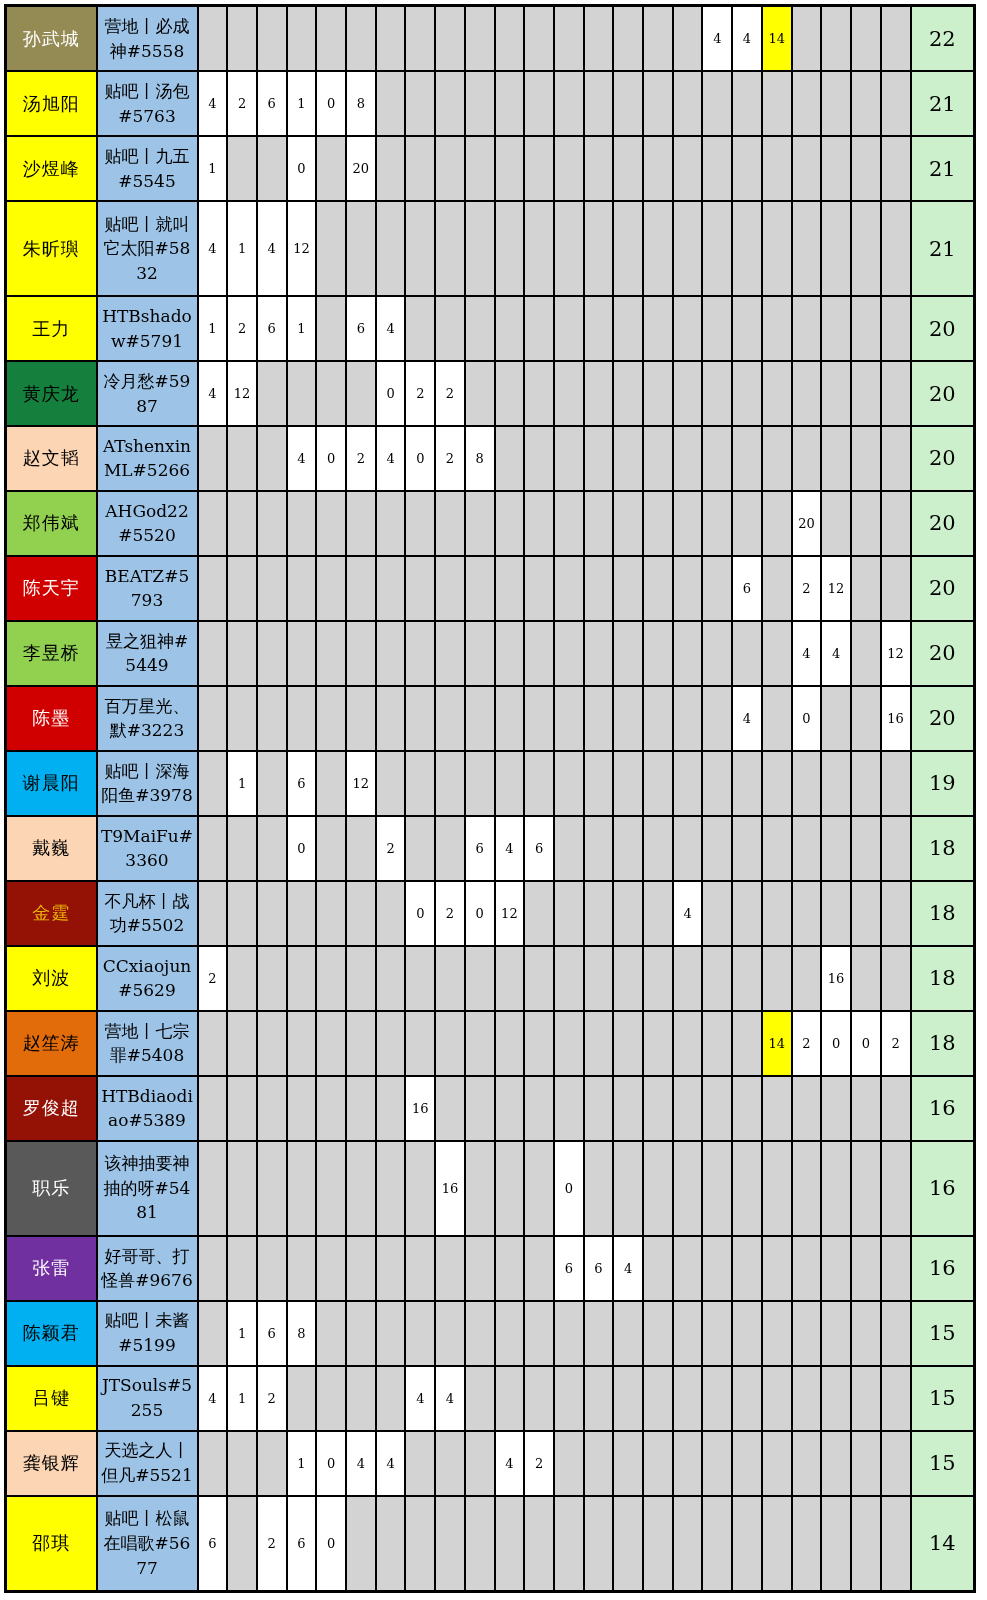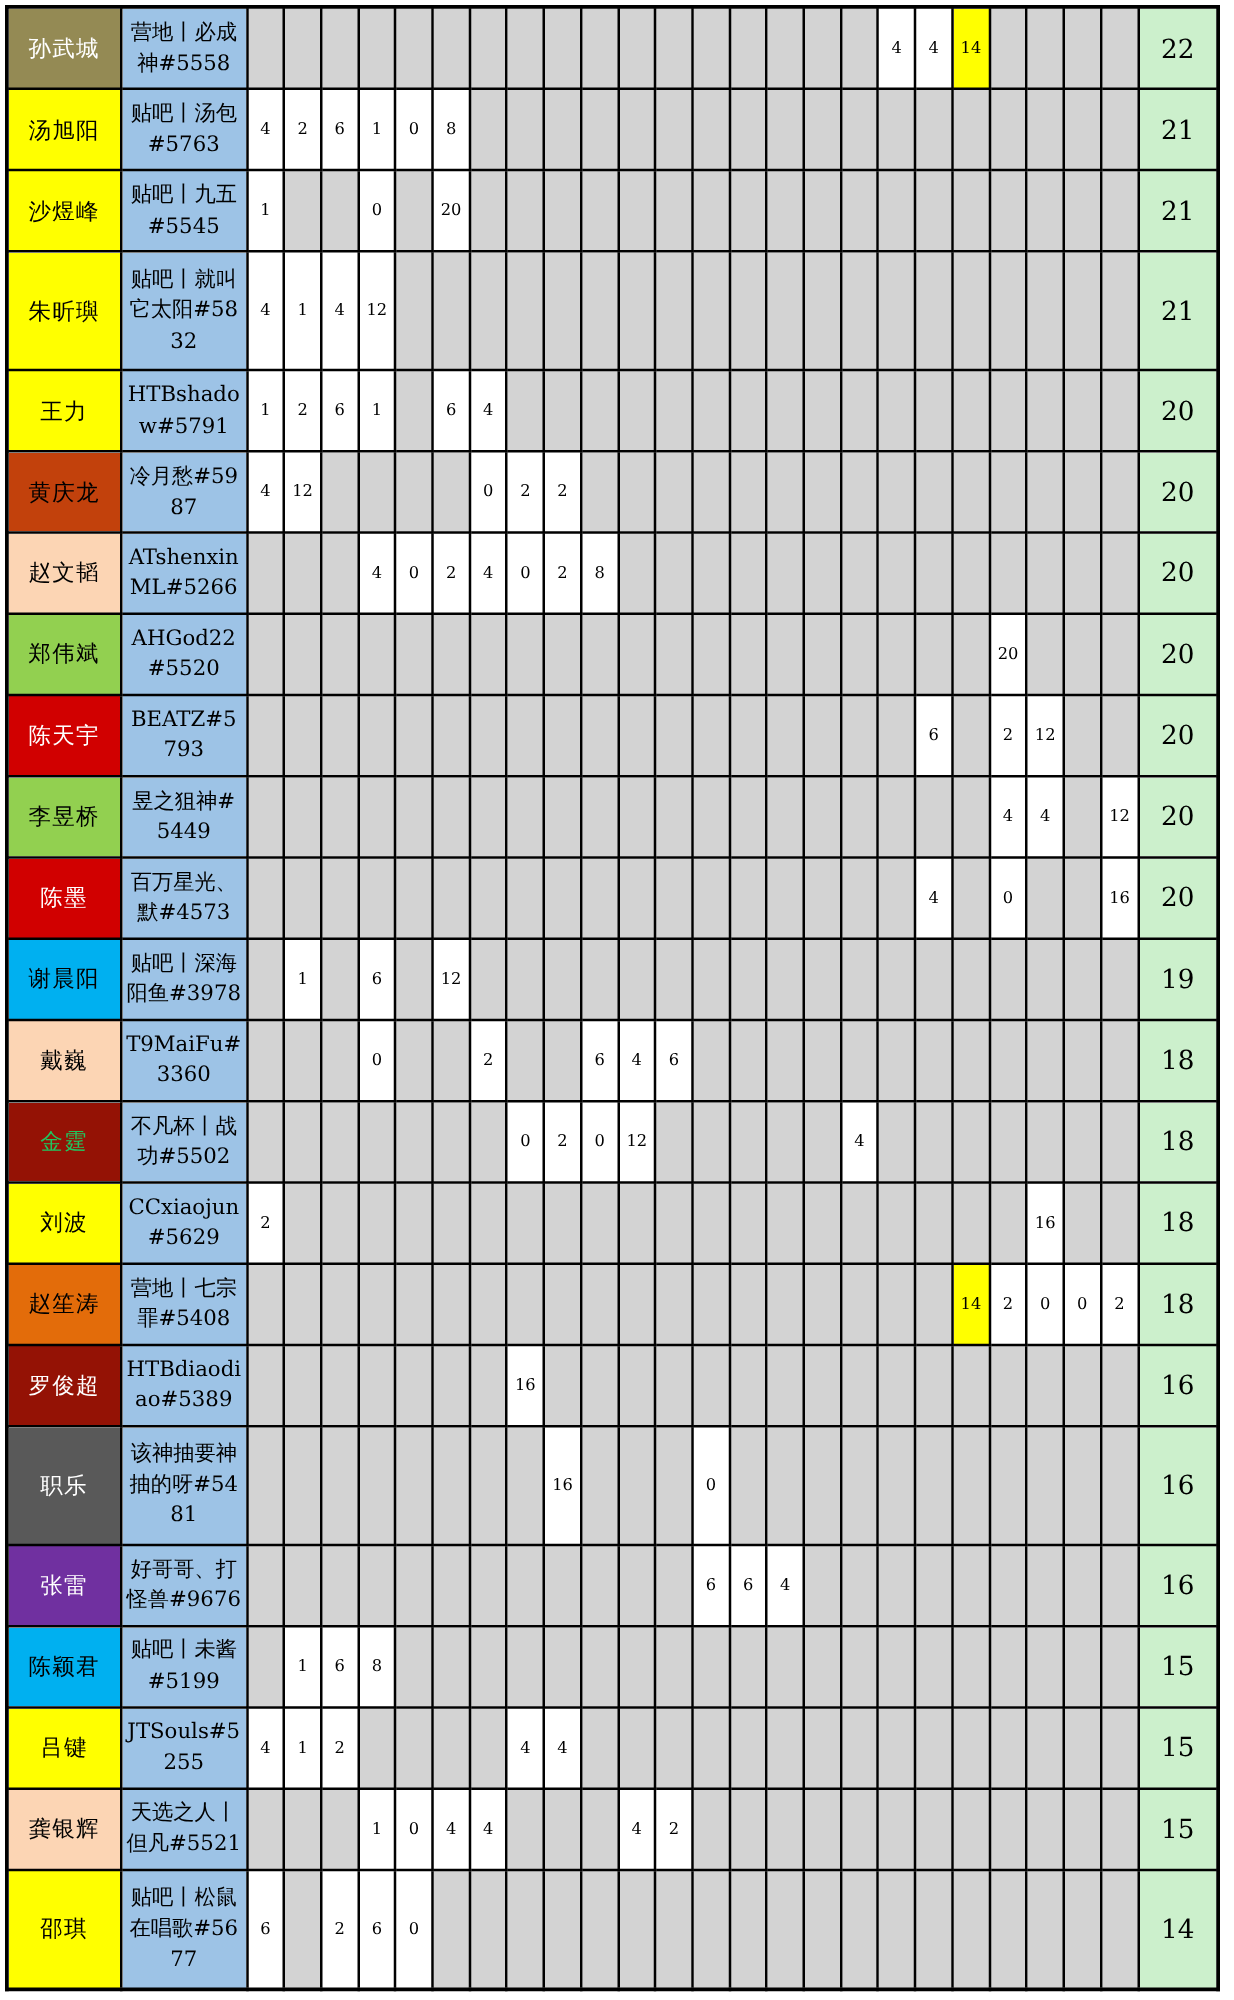--- a/index.html
+++ b/index.html
@@ -207,21 +207,21 @@
         <td class="score" style="background: rgb(211, 211, 211);"></td>
         <td class="score" style="background: rgb(211, 211, 211);"></td>
         <td class="score" style="background: rgb(211, 211, 211);"></td>
         <td class="score" style="background: rgb(211, 211, 211);"></td>
         <td class="score" style="background: rgb(211, 211, 211);"></td>
         <td class="score" style="background: rgb(211, 211, 211);"></td>
         <td class="score" style="background: rgb(211, 211, 211);"></td>
         <td class="total" style="background: rgb(204, 240, 204);">20</td>
       </tr>
       <tr>
-        <td class="name" style="background: #c2410c; color: rgb(0, 0, 0);">黄庆龙</td>
+        <td class="name" style="background: #15803d; color: rgb(0, 0, 0);">黄庆龙</td>
         <td class="pid" style="background: rgb(157, 195, 230);">冷月愁#5987</td>
         <td class="score" style="background: rgb(255, 255, 255);">4</td>
         <td class="score" style="background: rgb(255, 255, 255);">12</td>
         <td class="score" style="background: rgb(211, 211, 211);"></td>
         <td class="score" style="background: rgb(211, 211, 211);"></td>
         <td class="score" style="background: rgb(211, 211, 211);"></td>
         <td class="score" style="background: rgb(211, 211, 211);"></td>
         <td class="score" style="background: rgb(255, 255, 255);">0</td>
         <td class="score" style="background: rgb(255, 255, 255);">2</td>
         <td class="score" style="background: rgb(255, 255, 255);">2</td>
@@ -353,21 +353,21 @@
         <td class="score" style="background: rgb(211, 211, 211);"></td>
         <td class="score" style="background: rgb(211, 211, 211);"></td>
         <td class="score" style="background: rgb(255, 255, 255);">4</td>
         <td class="score" style="background: rgb(255, 255, 255);">4</td>
         <td class="score" style="background: rgb(211, 211, 211);"></td>
         <td class="score" style="background: rgb(255, 255, 255);">12</td>
         <td class="total" style="background: rgb(204, 240, 204);">20</td>
       </tr>
       <tr>
         <td class="name" style="background: rgb(209, 0, 0); color: rgb(255, 255, 255);">陈墨</td>
-        <td class="pid" style="background: rgb(157, 195, 230);">百万星光、默#4573</td>
+        <td class="pid" style="background: rgb(157, 195, 230);">百万星光、默#3223</td>
         <td class="score" style="background: rgb(211, 211, 211);"></td>
         <td class="score" style="background: rgb(211, 211, 211);"></td>
         <td class="score" style="background: rgb(211, 211, 211);"></td>
         <td class="score" style="background: rgb(211, 211, 211);"></td>
         <td class="score" style="background: rgb(211, 211, 211);"></td>
         <td class="score" style="background: rgb(211, 211, 211);"></td>
         <td class="score" style="background: rgb(211, 211, 211);"></td>
         <td class="score" style="background: rgb(211, 211, 211);"></td>
         <td class="score" style="background: rgb(211, 211, 211);"></td>
         <td class="score" style="background: rgb(211, 211, 211);"></td>
@@ -439,21 +439,21 @@
         <td class="score" style="background: rgb(211, 211, 211);"></td>
         <td class="score" style="background: rgb(211, 211, 211);"></td>
         <td class="score" style="background: rgb(211, 211, 211);"></td>
         <td class="score" style="background: rgb(211, 211, 211);"></td>
         <td class="score" style="background: rgb(211, 211, 211);"></td>
         <td class="score" style="background: rgb(211, 211, 211);"></td>
         <td class="score" style="background: rgb(211, 211, 211);"></td>
         <td class="total" style="background: rgb(204, 240, 204);">18</td>
       </tr>
       <tr>
-        <td class="name" style="background: rgb(148, 18, 5); color: #22c55e; text-align: center;">金霆</td>
+        <td class="name" style="background: rgb(148, 18, 5); color: #eab308; text-align: center;">金霆</td>
         <td class="pid" style="background: rgb(157, 195, 230);">不凡杯丨战功#5502</td>
         <td class="score" style="background: rgb(211, 211, 211);"></td>
         <td class="score" style="background: rgb(211, 211, 211);"></td>
         <td class="score" style="background: rgb(211, 211, 211);"></td>
         <td class="score" style="background: rgb(211, 211, 211);"></td>
         <td class="score" style="background: rgb(211, 211, 211);"></td>
         <td class="score" style="background: rgb(211, 211, 211);"></td>
         <td class="score" style="background: rgb(211, 211, 211);"></td>
         <td class="score" style="background: rgb(255, 255, 255);">0</td>
         <td class="score" style="background: rgb(255, 255, 255);">2</td>

